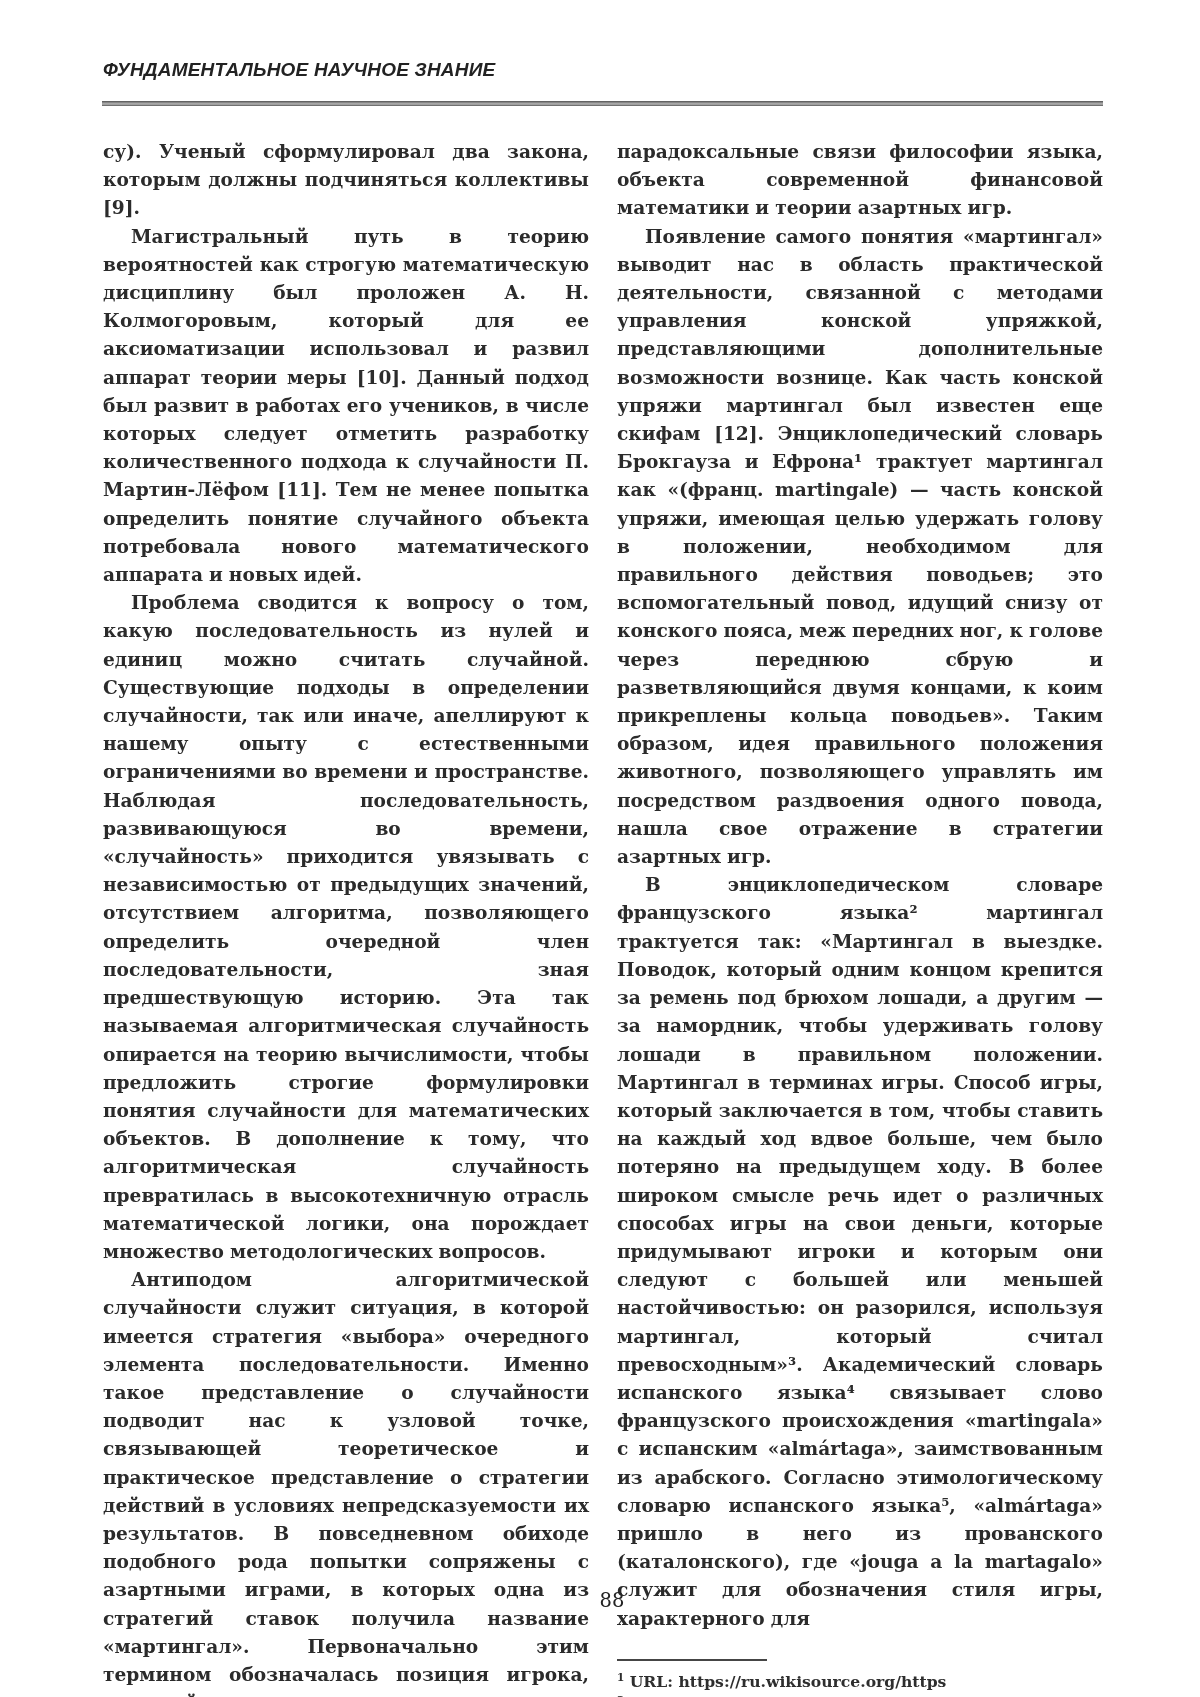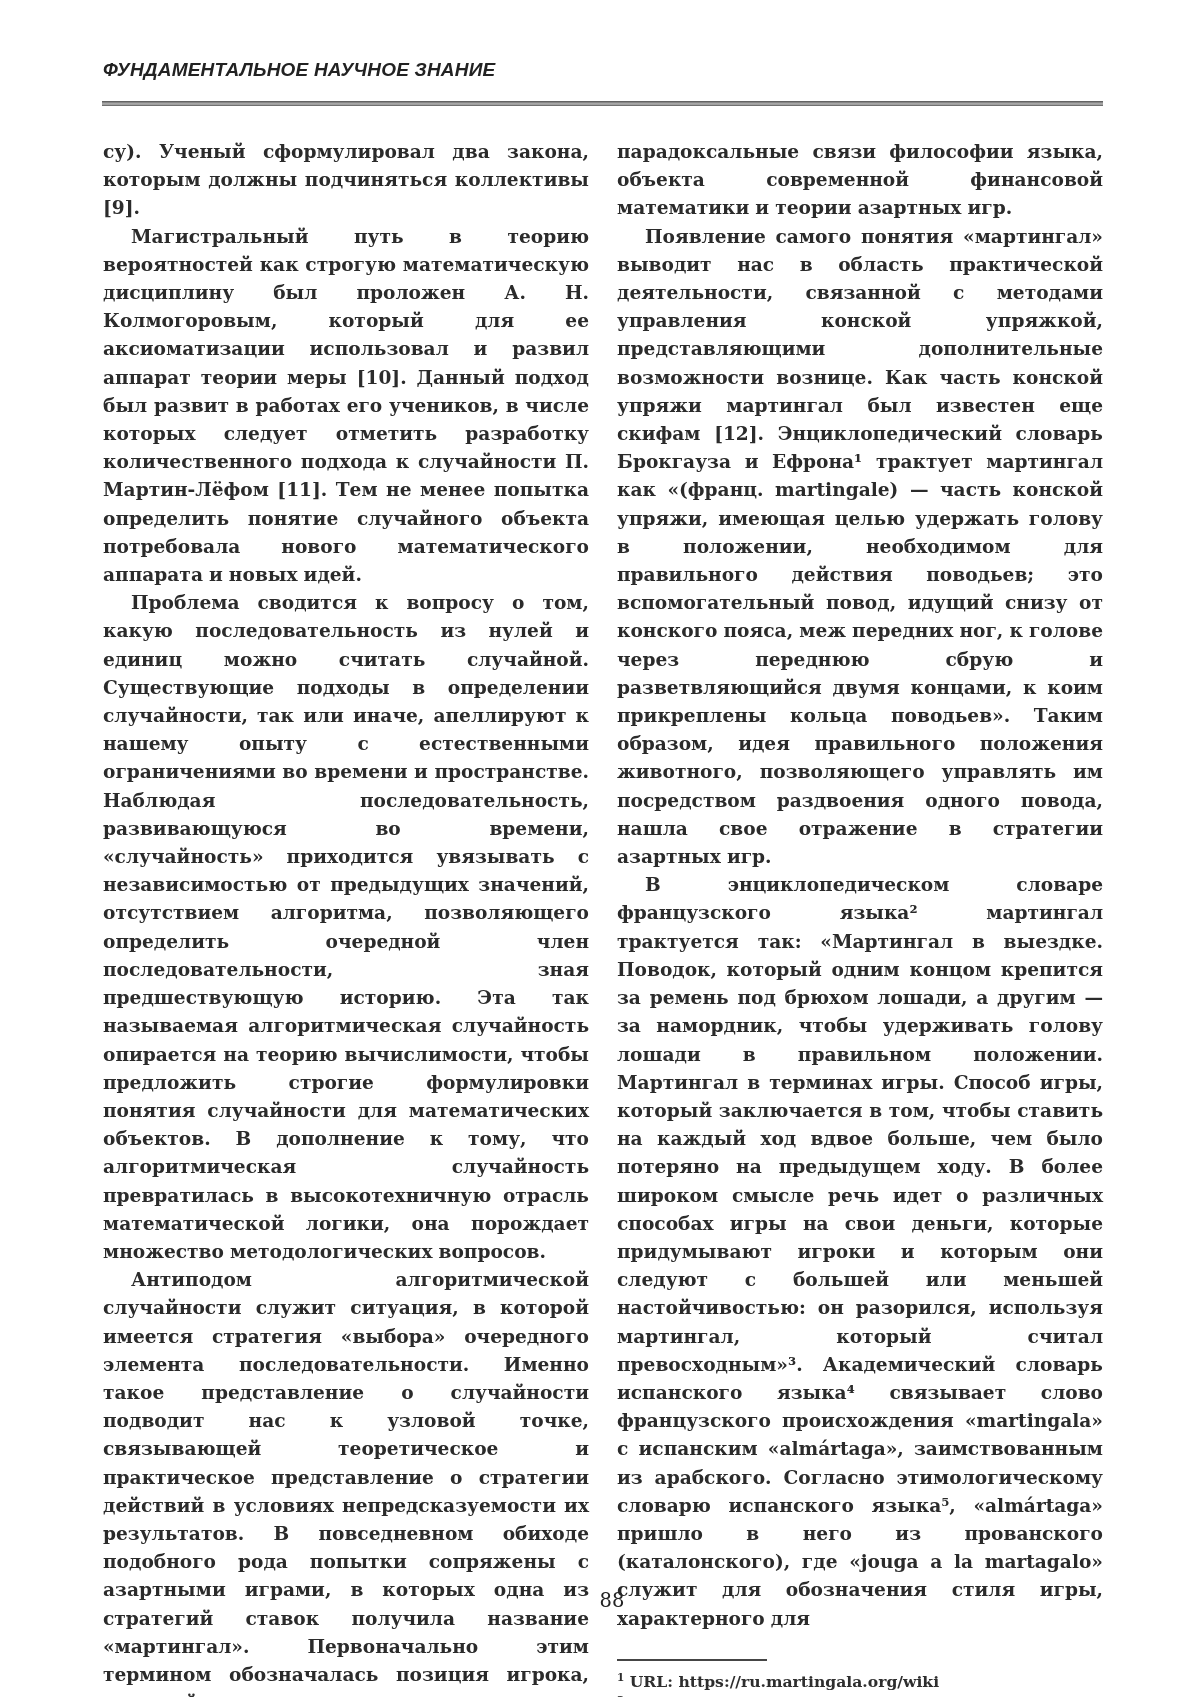--- a/index.html
+++ b/index.html
@@ -110,21 +110,21 @@
       <p class="ind">Антиподом алгоритмической случайности служит ситуация, в которой имеется стратегия «выбора» очередного элемента последовательности. Именно такое представление о случайности подводит нас к узловой точке, связывающей теоретическое и практическое представление о стратегии действий в условиях непредсказуемости их результатов. В повседневном обиходе подобного рода попытки сопряжены с азартными играми, в которых одна из стратегий ставок получила название «мартингал». Первоначально этим термином обозначалась позиция игрока, который после проигрыша удваивал ставки, чтобы отыграться. В дальнейшем этим термином стали обозначать наличие особой стратегии, ведущей к выигрышу в азартных играх. Изучение истории проникновения мартингалов в мир финансов позволяет выявить</p>
     </div>
 
     <div class="col">
       <p>парадоксальные связи философии языка, объекта современной финансовой математики и теории азартных игр.</p>
       <p class="ind">Появление самого понятия «мартингал» выводит нас в область практической деятельности, связанной с методами управления конской упряжкой, представляющими дополнительные возможности вознице. Как часть конской упряжи мартингал был известен еще скифам [12]. Энциклопедический словарь Брокгауза и Ефрона¹ трактует мартингал как «(франц. martingale) — часть конской упряжи, имеющая целью удержать голову в положении, необходимом для правильного действия поводьев; это вспомогательный повод, идущий снизу от конского пояса, меж передних ног, к голове через переднюю сбрую и разветвляющийся двумя концами, к коим прикреплены кольца поводьев». Таким образом, идея правильного положения животного, позволяющего управлять им посредством раздвоения одного повода, нашла свое отражение в стратегии азартных игр.</p>
       <p class="ind">В энциклопедическом словаре французского языка² мартингал трактуется так: «Мартингал в выездке. Поводок, который одним концом крепится за ремень под брюхом лошади, а другим — за намордник, чтобы удерживать голову лошади в правильном положении. Мартингал в терминах игры. Способ игры, который заключается в том, чтобы ставить на каждый ход вдвое больше, чем было потеряно на предыдущем ходу. В более широком смысле речь идет о различных способах игры на свои деньги, которые придумывают игроки и которым они следуют с большей или меньшей настойчивостью: он разорился, используя мартингал, который считал превосходным»³. Академический словарь испанского языка⁴ связывает слово французского происхождения «martingala» с испанским «almártaga», заимствованным из арабского. Согласно этимологическому словарю испанского языка⁵, «almártaga» пришло в него из прованского (каталонского), где «jouga a la martagalo» служит для обозначения стиля игры, характерного для</p>
 
       <div class="footnotes">
         <div class="fn-rule"></div>
-        <div class="fn"><sup>1</sup> <span>URL: https://ru.martingala.org/wiki</span></div>
+        <div class="fn"><sup>1</sup> <span>URL: https://ru.wikisource.org/https</span></div>
         <div class="fn"><sup>2</sup> <span>URL: https://gallica.bnf.fr/ark:/12148/bpt6k50408v</span></div>
         <div class="fn"><sup>3</sup> <span>Перевод автора.</span></div>
         <div class="fn"><sup>4</sup> <span>URL: https://dle.rae.es</span></div>
       </div>
     </div>
 
   </div>
 
   <div class="page-number">88</div>
 

